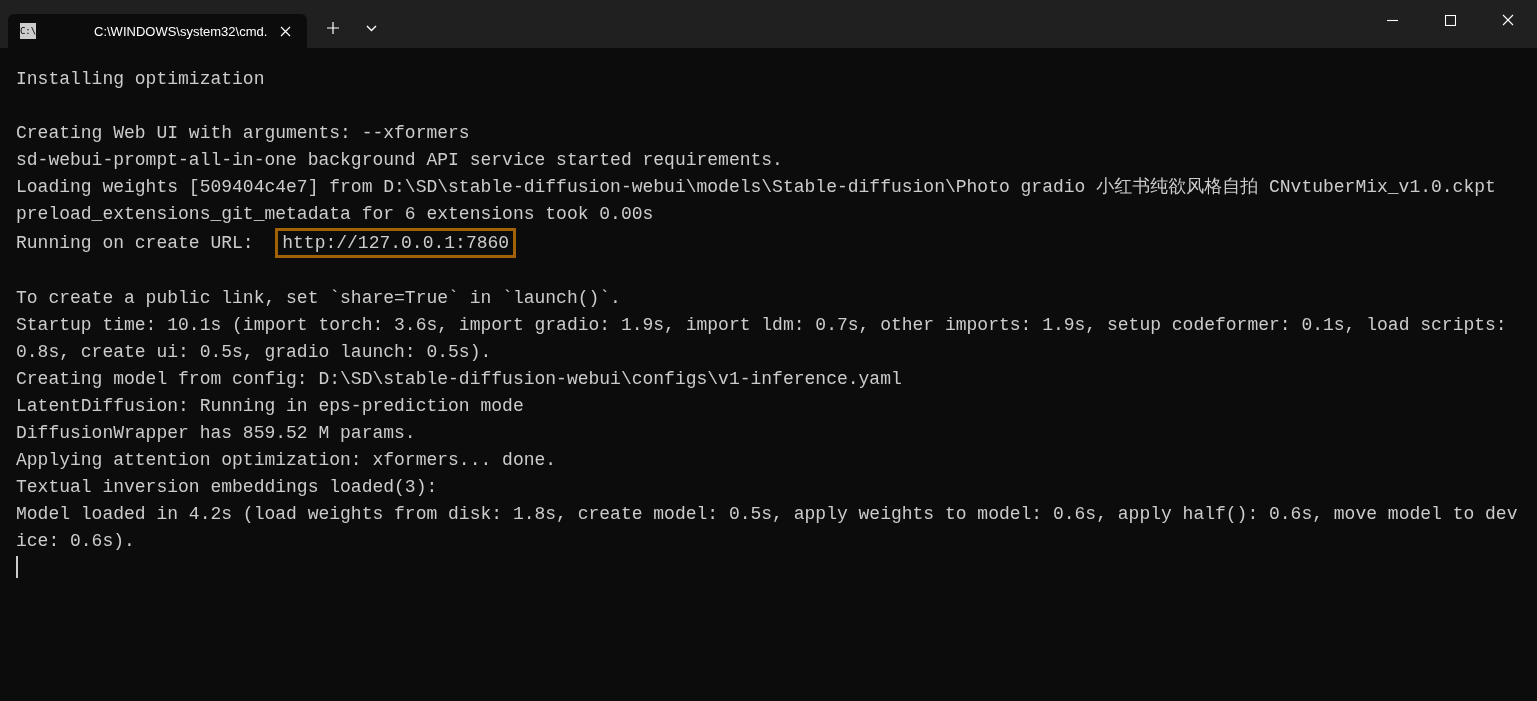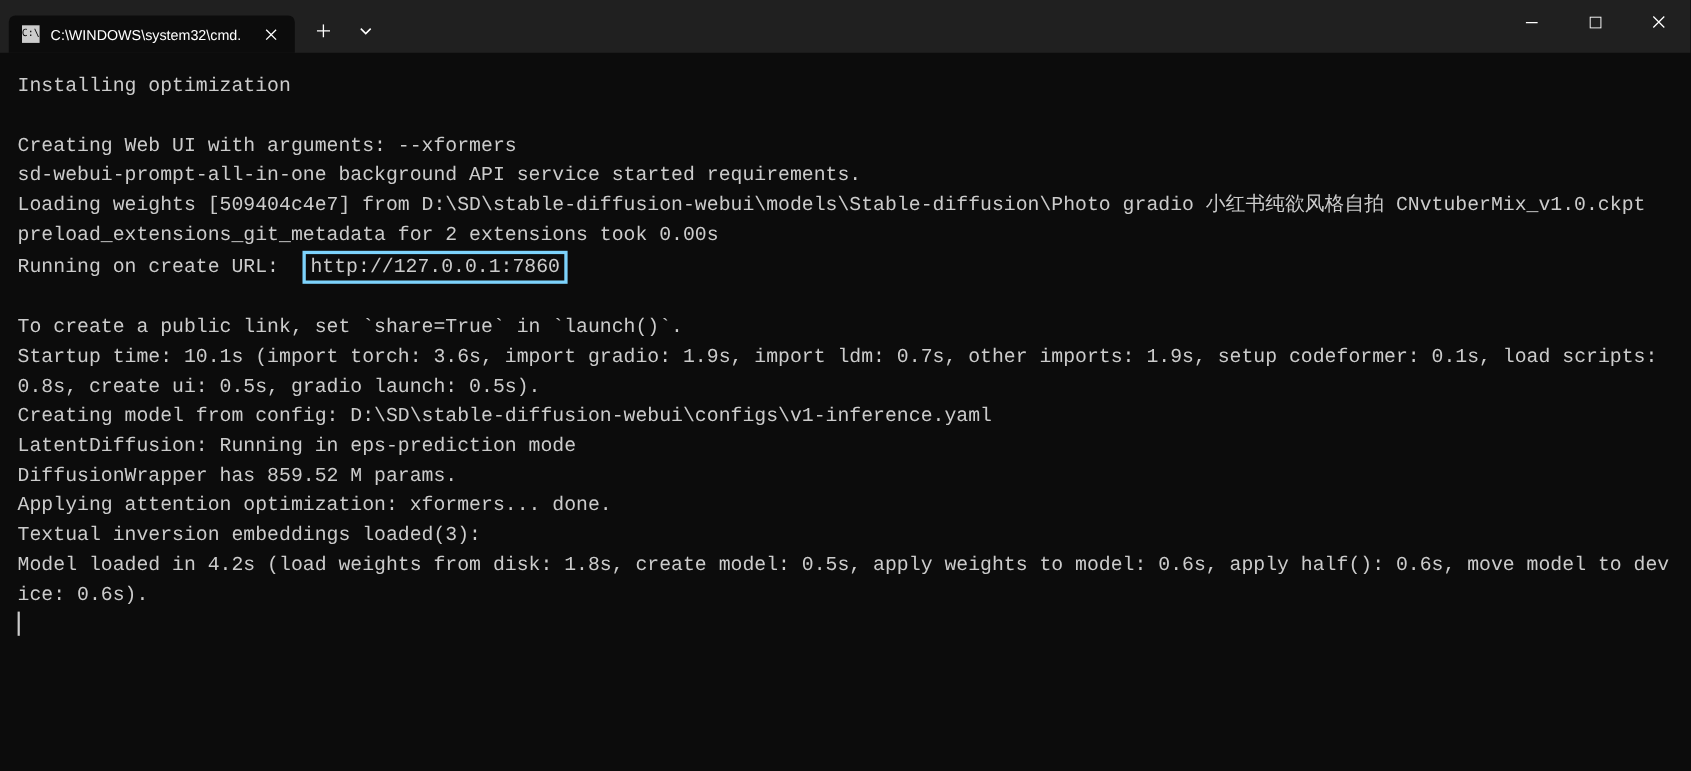--- a/index.html
+++ b/index.html
@@ -51,20 +51,21 @@
       font-size: 9px;
       color: #000;
       font-family: Consolas, monospace;
       flex-shrink: 0;
     }
     .tab-title {
       flex: 1;
       white-space: nowrap;
       overflow: hidden;
       text-overflow: ellipsis;
+      margin-left: 48px;
     }
     .tab-close {
       width: 16px;
       height: 16px;
       display: flex;
       align-items: center;
       justify-content: center;
       color: #ffffff;
       font-size: 13px;
       cursor: pointer;
@@ -113,21 +114,21 @@
     .terminal {
       padding: 18px 16px;
       color: #cccccc;
       font-size: 18px;
       line-height: 27px;
       font-family: Consolas, "Courier New", monospace;
       white-space: pre-wrap;
       word-break: break-all;
     }
     .highlight-box {
-      border: 3px solid #7dd3fc;
+      border: 3px solid #a16207;
       padding: 0 4px;
       display: inline-block;
       line-height: 24px;
     }
     .cursor {
       display: inline-block;
       width: 10px;
       height: 22px;
       background: transparent;
       border-left: 2px solid #cccccc;
@@ -178,21 +179,21 @@
         </svg>
     </div>
   </div>
 </div>
 
 <div class="terminal"><span>Installing optimization</span>
 <span></span>
 <span>Creating Web UI with arguments: --xformers</span>
 <span>sd-webui-prompt-all-in-one background API service started requirements.</span>
 <span>Loading weights [509404c4e7] from D:\SD\stable-diffusion-webui\models\Stable-diffusion\Photo gradio 小红书纯欲风格自拍 CNvtuberMix_v1.0.ckpt</span>
-<span>preload_extensions_git_metadata for 2 extensions took 0.00s</span>
+<span>preload_extensions_git_metadata for 6 extensions took 0.00s</span>
 <span>Running on create URL:  </span><span class="highlight-box">http://127.0.0.1:7860</span>
 <span></span>
 <span>To create a public link, set `share=True` in `launch()`.</span>
 <span>Startup time: 10.1s (import torch: 3.6s, import gradio: 1.9s, import ldm: 0.7s, other imports: 1.9s, setup codeformer: 0.1s, load scripts: 0.8s, create ui: 0.5s, gradio launch: 0.5s).</span>
 <span>Creating model from config: D:\SD\stable-diffusion-webui\configs\v1-inference.yaml</span>
 <span>LatentDiffusion: Running in eps-prediction mode</span>
 <span>DiffusionWrapper has 859.52 M params.</span>
 <span>Applying attention optimization: xformers... done.</span>
 <span>Textual inversion embeddings loaded(3):</span>
 <span>Model loaded in 4.2s (load weights from disk: 1.8s, create model: 0.5s, apply weights to model: 0.6s, apply half(): 0.6s, move model to device: 0.6s).</span>

